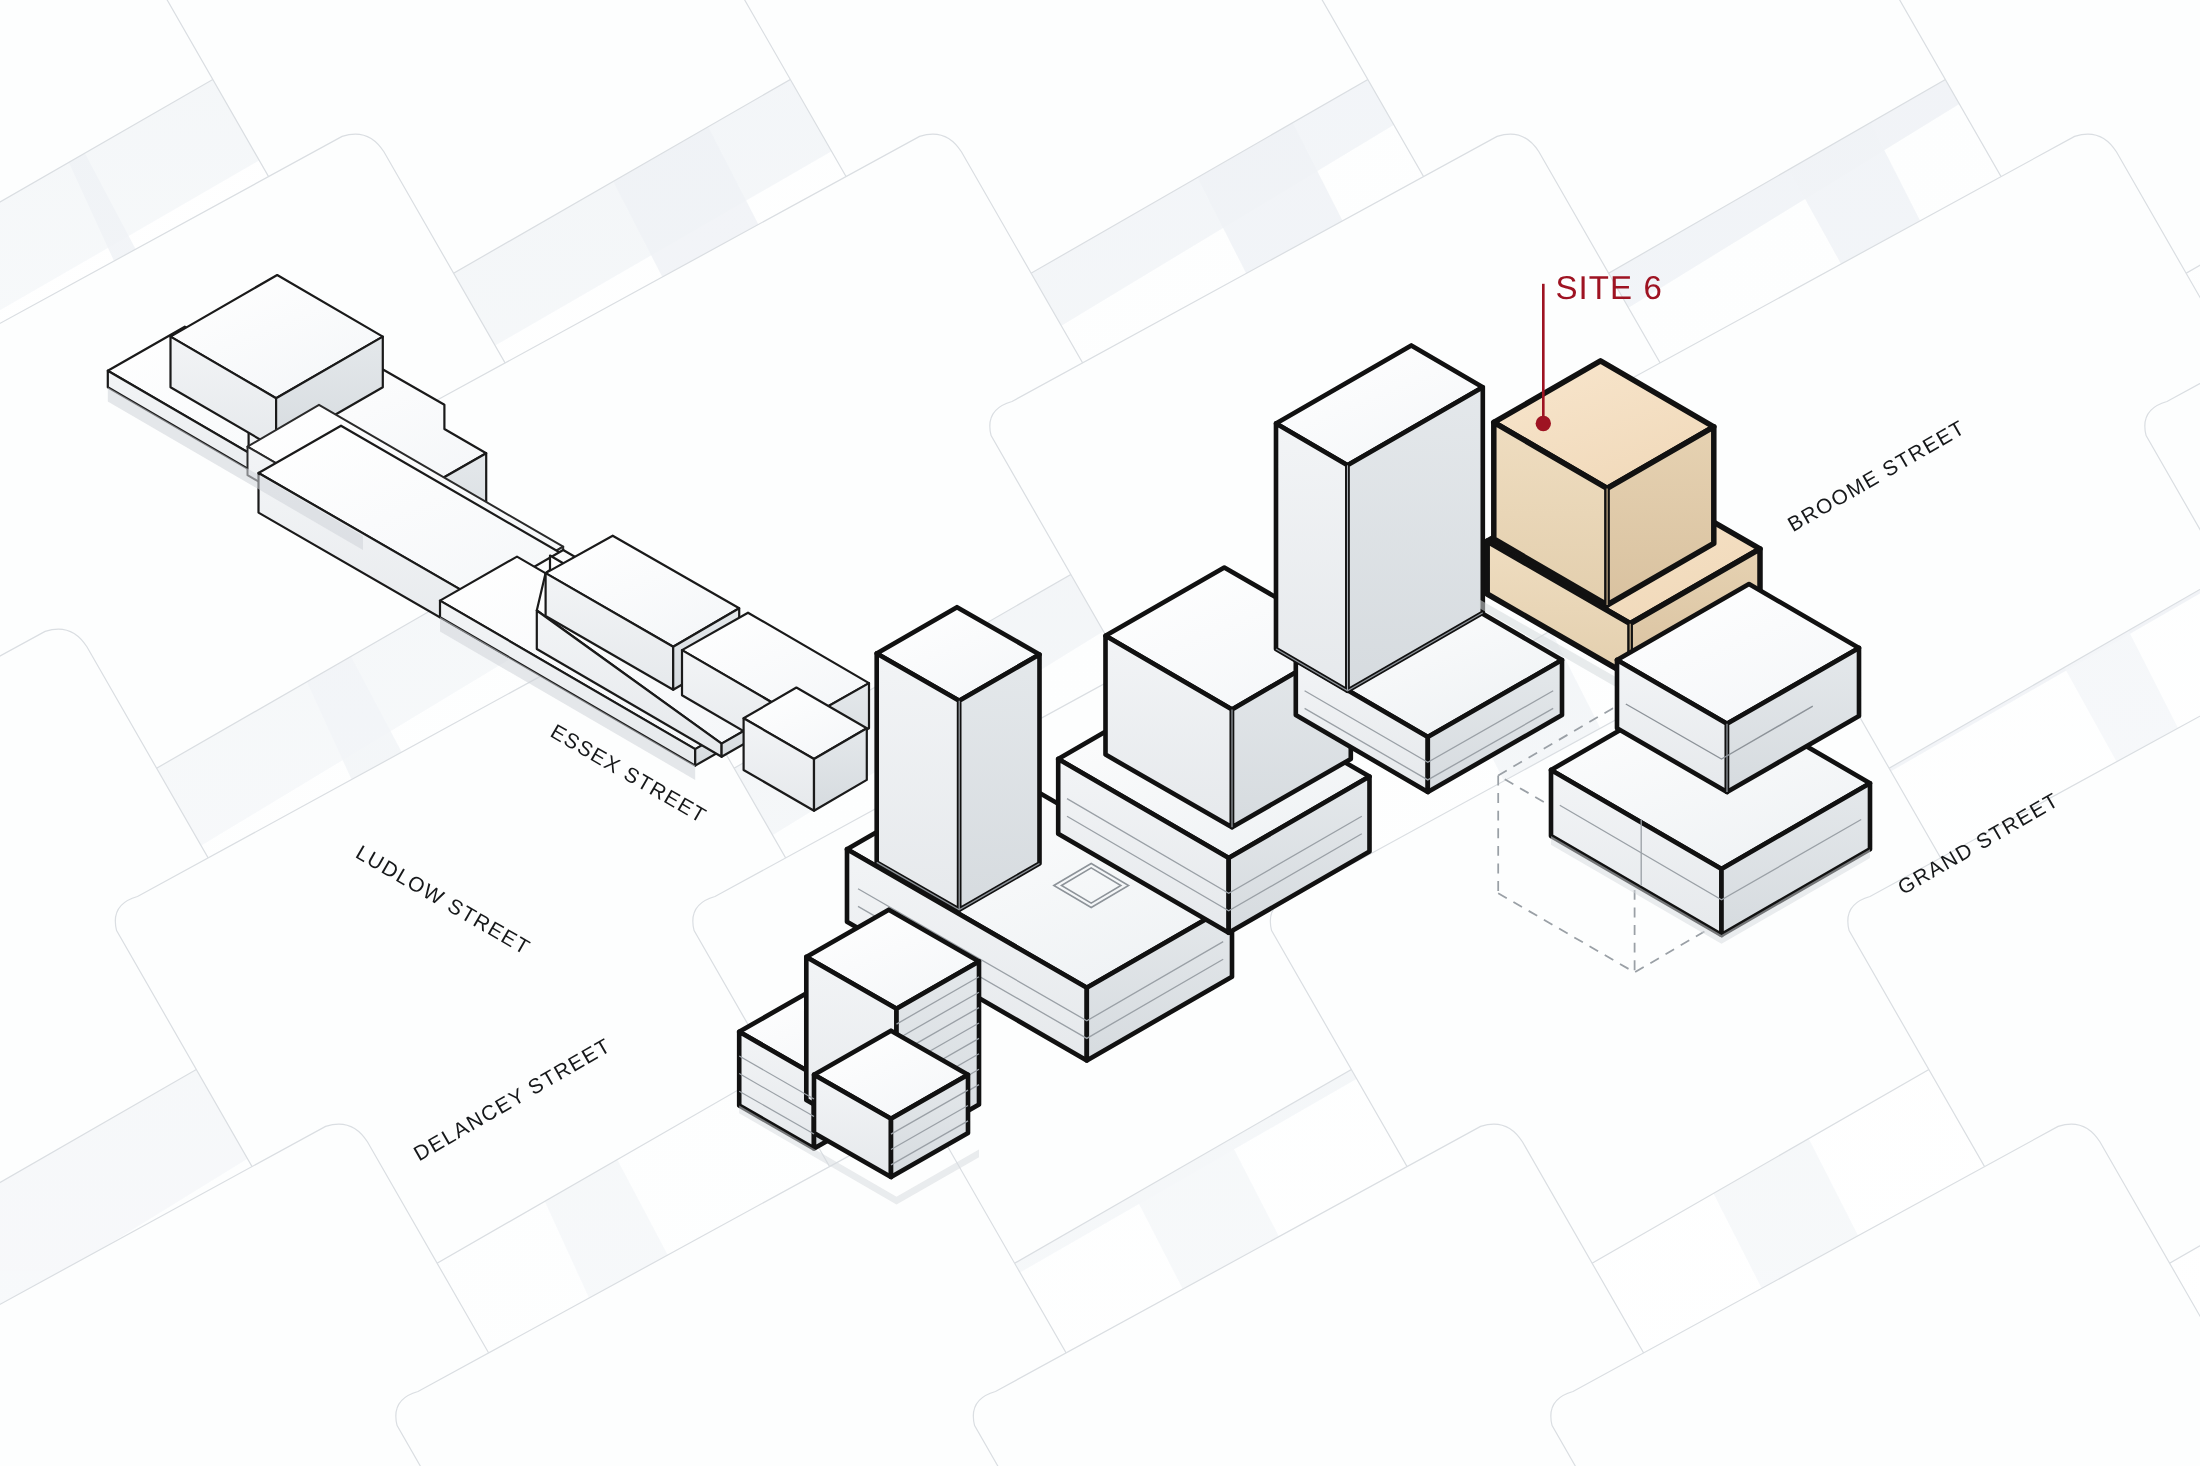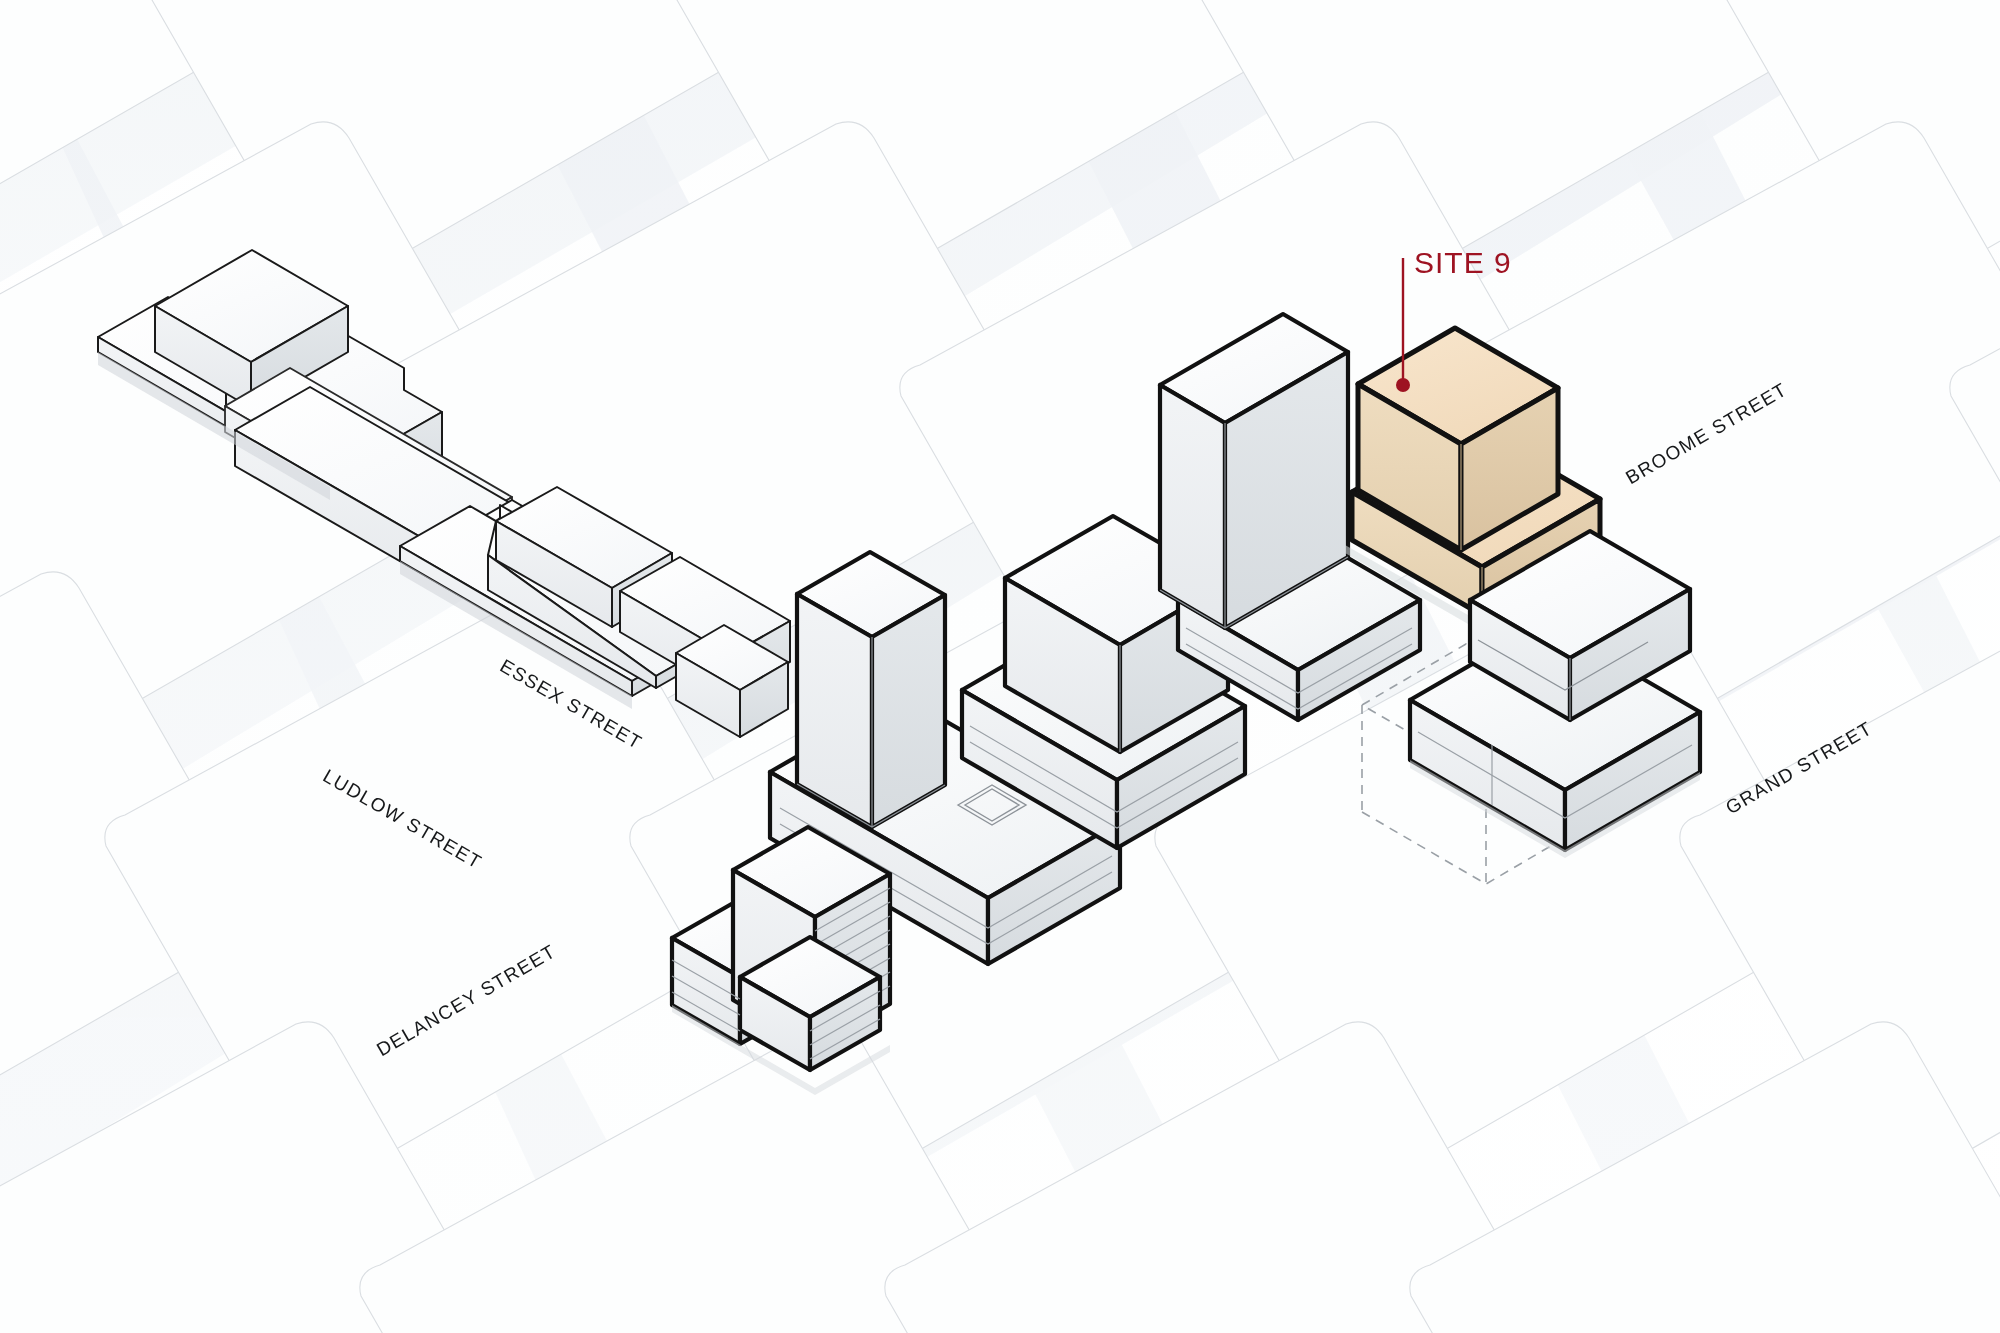--- a/index.html
+++ b/index.html
@@ -394,21 +394,21 @@
       <polygon points="1410,760 1565,850 1700,772 1700,780 1565,858 1410,768" fill="#d6dadd" opacity="0.5"></polygon>
     </g>
 
     <g>
       <line x1="1403" y1="258" x2="1403" y2="385" stroke="#9e1322" stroke-width="2.4"></line>
       <circle cx="1403" cy="385" r="7" fill="#9e1322"></circle>
     </g>
 
   </svg>
 
-  <div id="site-label" style="left:1414px;top:246px;">SITE 9</div>
+  <div id="site-label" style="left:1414px;top:246px;">SITE 6</div>
 
   <div class="street-label" style="left:1622px;top:470px;transform:rotate(-30deg);">BROOME STREET</div>
 
   <div class="street-label" style="left:1722px;top:800px;transform:rotate(-30deg);">GRAND STREET</div>
 
   <div class="street-label" style="left:507px;top:655px;transform:rotate(30deg);">ESSEX STREET</div>
 
   <div class="street-label" style="left:330px;top:765px;transform:rotate(30deg);">LUDLOW STREET</div>
 
   <div class="street-label" style="left:373px;top:1042px;transform:rotate(-30deg);">DELANCEY STREET</div>

